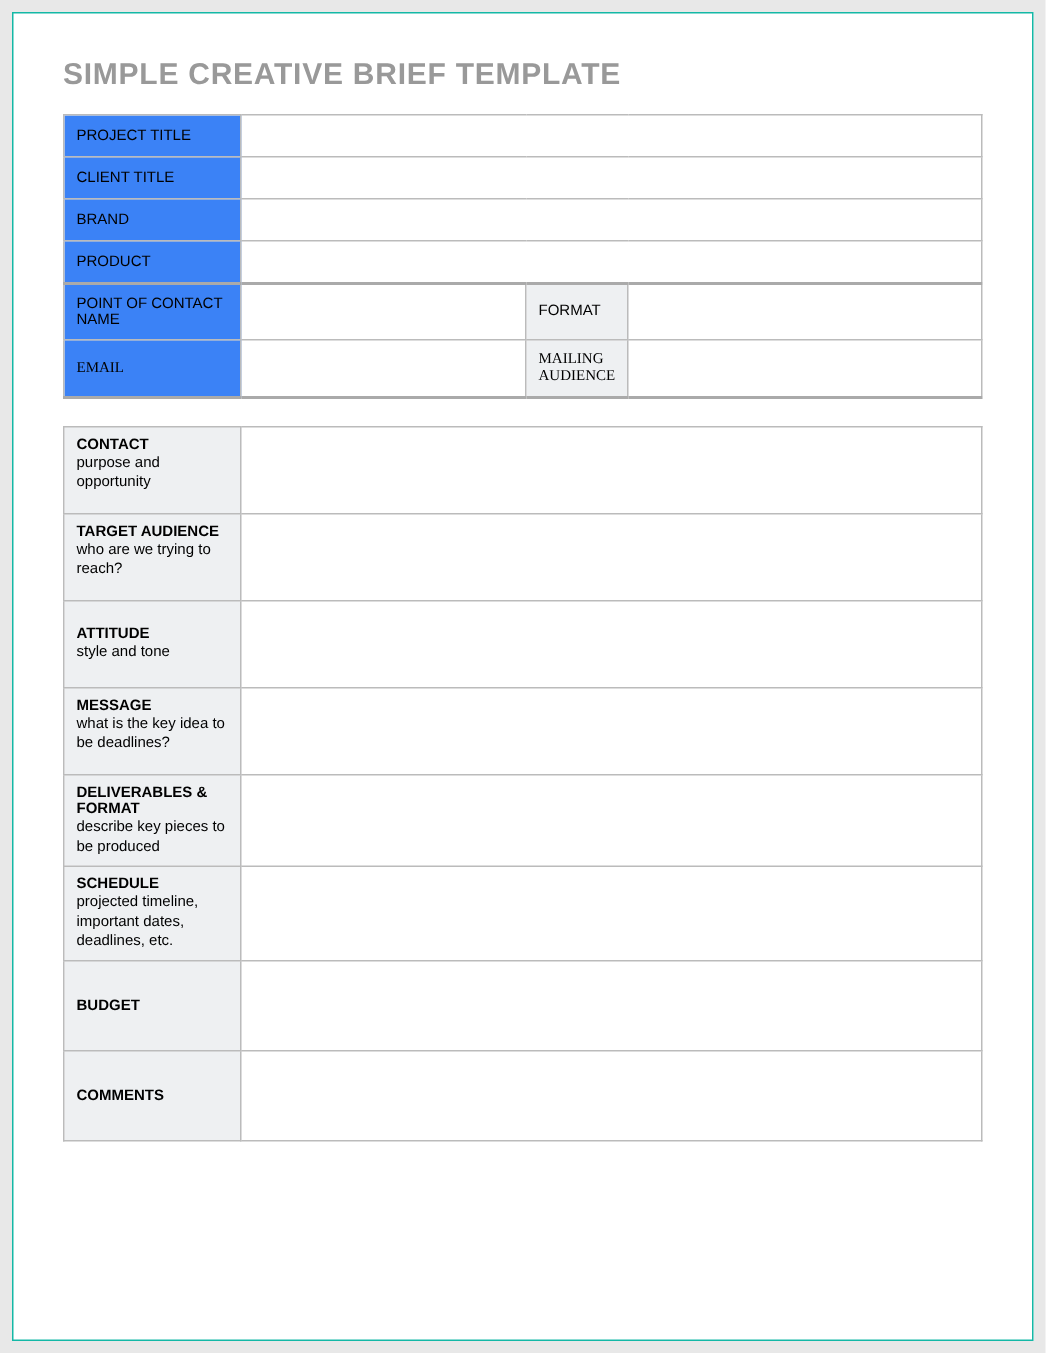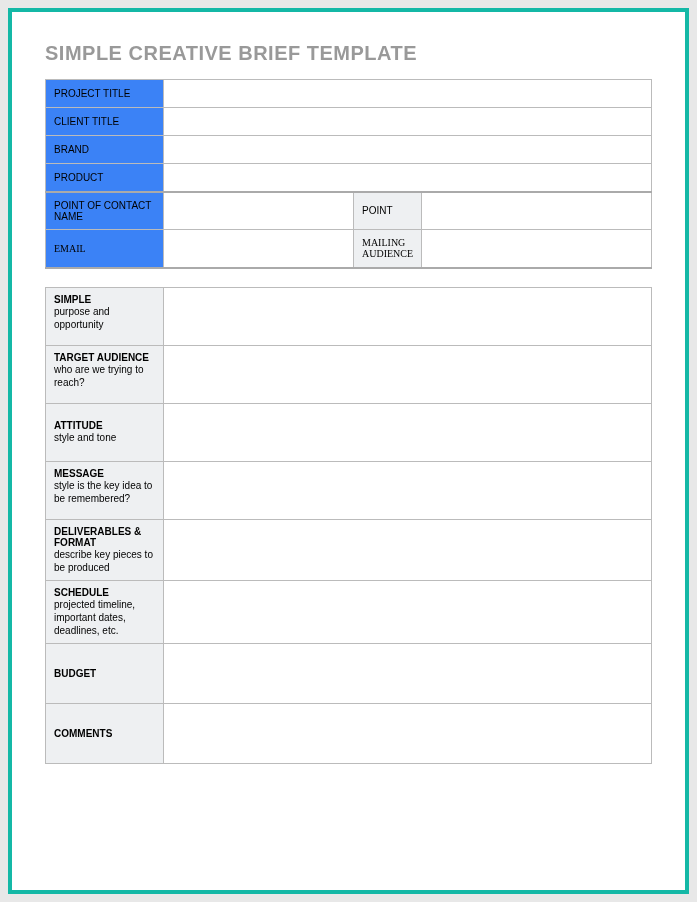--- a/index.html
+++ b/index.html
@@ -10,21 +10,21 @@
     body {
       background: #e8e8e8;
       font-family: Arial, Helvetica, sans-serif;
       padding: 8px;
     }
     .page {
       background: #fff;
       width: 681px;
       height: 886px;
       margin: 0 auto;
-      border: 4px solid #14b8a6;
+      border: 1px solid #14b8a6;
       padding: 30px 33px 20px 33px;
     }
     h1 {
       font-size: 20px;
       font-weight: bold;
       color: #999;
       letter-spacing: 0.5px;
       margin-bottom: 14px;
     }
     table {
@@ -110,39 +110,39 @@
       <td class="label-cell">BRAND</td>
       <td class="value-cell" colspan="3"></td>
     </tr>
     <tr class="basic-row">
       <td class="label-cell">PRODUCT</td>
       <td class="value-cell" colspan="3"></td>
     </tr>
     <tr class="contact-row">
       <td class="label-cell thick-top">POINT OF CONTACT NAME</td>
       <td class="value-cell thick-top" style="width:190px"></td>
-      <td class="label-cell-narrow thick-top">POINT</td>
+      <td class="label-cell-narrow thick-top">FORMAT</td>
       <td class="value-cell thick-top"></td>
     </tr>
     <tr class="contact-row">
       <td class="label-cell thick-bottom">EMAIL</td>
       <td class="value-cell thick-bottom"></td>
       <td class="label-cell-narrow thick-bottom">MAILING AUDIENCE</td>
       <td class="value-cell thick-bottom"></td>
     </tr>
   </tbody>
     </table>
 
   <div class="section-gap"></div>
 
   <table>
     <tbody>
         <tr>
       <td class="section-label tall-1">
-        <span class="title">SIMPLE</span>
+        <span class="title">CONTACT</span>
         <span class="desc">purpose and opportunity</span>
       </td>
       <td class="section-value"></td>
     </tr>
     <tr>
       <td class="section-label tall-1">
         <span class="title">TARGET AUDIENCE</span>
         <span class="desc">who are we trying to reach?</span>
       </td>
       <td class="section-value"></td>
@@ -150,21 +150,21 @@
     <tr>
       <td class="section-label tall-1 mid-label">
         <span class="title">ATTITUDE</span>
         <span class="desc">style and tone</span>
       </td>
       <td class="section-value"></td>
     </tr>
     <tr>
       <td class="section-label tall-1">
         <span class="title">MESSAGE</span>
-        <span class="desc">style is the key idea to be remembered?</span>
+        <span class="desc">what is the key idea to be deadlines?</span>
       </td>
       <td class="section-value"></td>
     </tr>
     <tr>
       <td class="section-label" style="height:56px">
         <span class="title">DELIVERABLES &amp; FORMAT</span>
         <span class="desc"> describe key pieces to be produced</span>
       </td>
       <td class="section-value"></td>
     </tr>

